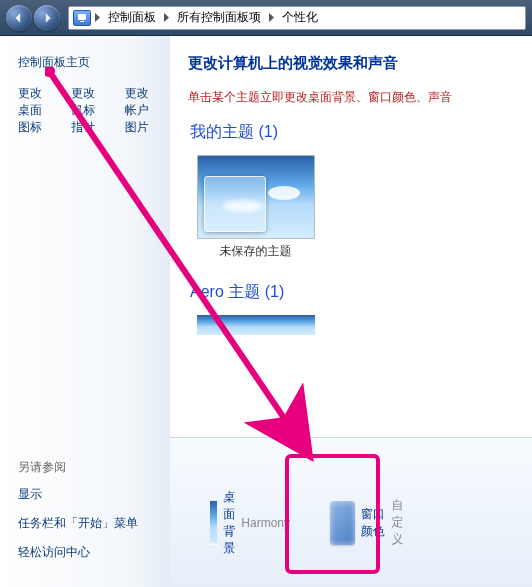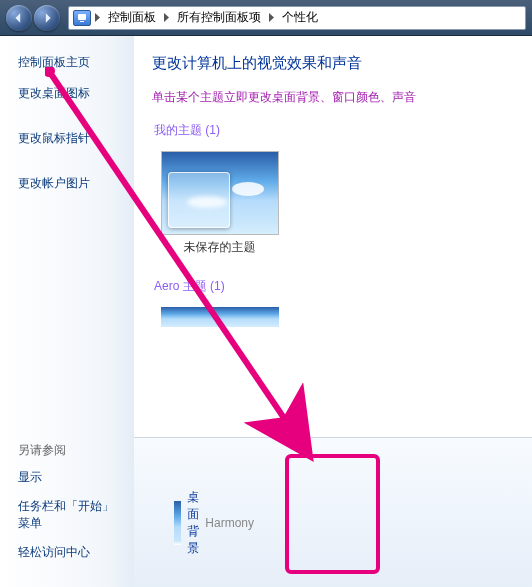--- a/index.html
+++ b/index.html
@@ -30,36 +30,36 @@
     background: linear-gradient(to bottom,#7bb0ff,#3c7ad4); border:1px solid #2a5a9a;
     border-radius:2px;
   }
   .bc-icon svg { width: 10px; height: 10px; fill: #fff; }
   .bc-seg { display:flex; align-items:center; color:#000; padding:0 4px; height:100%; }
   .bc-sep { width:5px; height:9px; margin:0 4px; fill:#555; }
 
   .main { display:flex; height: calc(100% - 36px); }
 
   .sidebar {
-    width: 134px; padding: 18px 12px 10px 18px; font-size: 12px;
+    width: 170px; padding: 18px 12px 10px 18px; font-size: 12px;
     display:flex; flex-direction:column;
     background: linear-gradient(to right, #ffffff 0%, #f2f6fb 80%, #e4ecf5 100%);
   }
   .sidebar h2 { font-size: 12px; font-weight: normal; color: #0a3a7a; margin-bottom: 14px; }
-  .quicklinks { display:flex; flex-direction:column; gap: 28px; }
+  .quicklinks { display:flex; flex-direction:row; gap: 20px; }
   .quicklink { color: #0a3a7a; }
   .see-also { margin-top:auto; color:#666; margin-bottom:10px; }
   .see-links { display:flex; flex-direction:column; gap:12px; margin-bottom:16px; }
   .see-link { color:#0a3a7a; }
 
   .content { flex:1; padding: 18px 0 0 18px; font-size:12px; position:relative; }
-  .content h1 { font-size: 15px; color:#003399; font-weight:normal; margin-bottom:16px; }
-  .content .desc { color:#a21caf; margin-bottom:14px; white-space:nowrap; overflow:hidden; }
-
-  .section-title { font-size:12px; color:#8b5cf6; margin:16px 0 8px 2px; }
+  .content h1 { font-size: 15px; color:#003399; font-weight:bold; margin-bottom:16px; }
+  .content .desc { color:#b91c1c; margin-bottom:14px; white-space:nowrap; overflow:hidden; }
+
+  .section-title { font-size:16px; color:#1d4ed8; margin:16px 0 8px 2px; }
 
   .theme-tile {
     width: 135px; padding:4px; margin-bottom:18px;
     display:flex; flex-direction:column; align-items:center;
   }
   .wallpaper-prev {
     width: 118px; height: 84px; border: 1px solid #bbb; position:relative;
     background: linear-gradient(to bottom,#2a5ea8 0%, #5faae8 35%, #b6dcfb 60%, #c7e6fc 85%, #d6eefd 100%);
     margin-bottom:4px;
   }
@@ -181,20 +181,25 @@
     <div class="theme-tile">
       <div class="wallpaper-prev2 aero-partial"></div>
     </div>
 
     <div class="bottom-bar">
       <div class="bb-item">
         <div class="bb-thumb"></div>
         <span class="bb-link">桌面背景</span>
         <span class="bb-sub">Harmony</span>
       </div>
+      <div class="bb-item">
+        <div class="bb-color"></div>
+        <span class="bb-link">窗口颜色</span>
+        <span class="bb-sub">自定义</span>
+      </div>
     </div>
   </section>
 </div>
 
 <svg class="annot" viewBox="0 0 380 480">
   <defs>
     <marker id="ah" markerWidth="14" markerHeight="14" refX="10" refY="6" orient="auto">
       <path d="M0 0 L12 6 L0 12 L3 6 Z" fill="#e6007e"></path>
     </marker>
   </defs>

